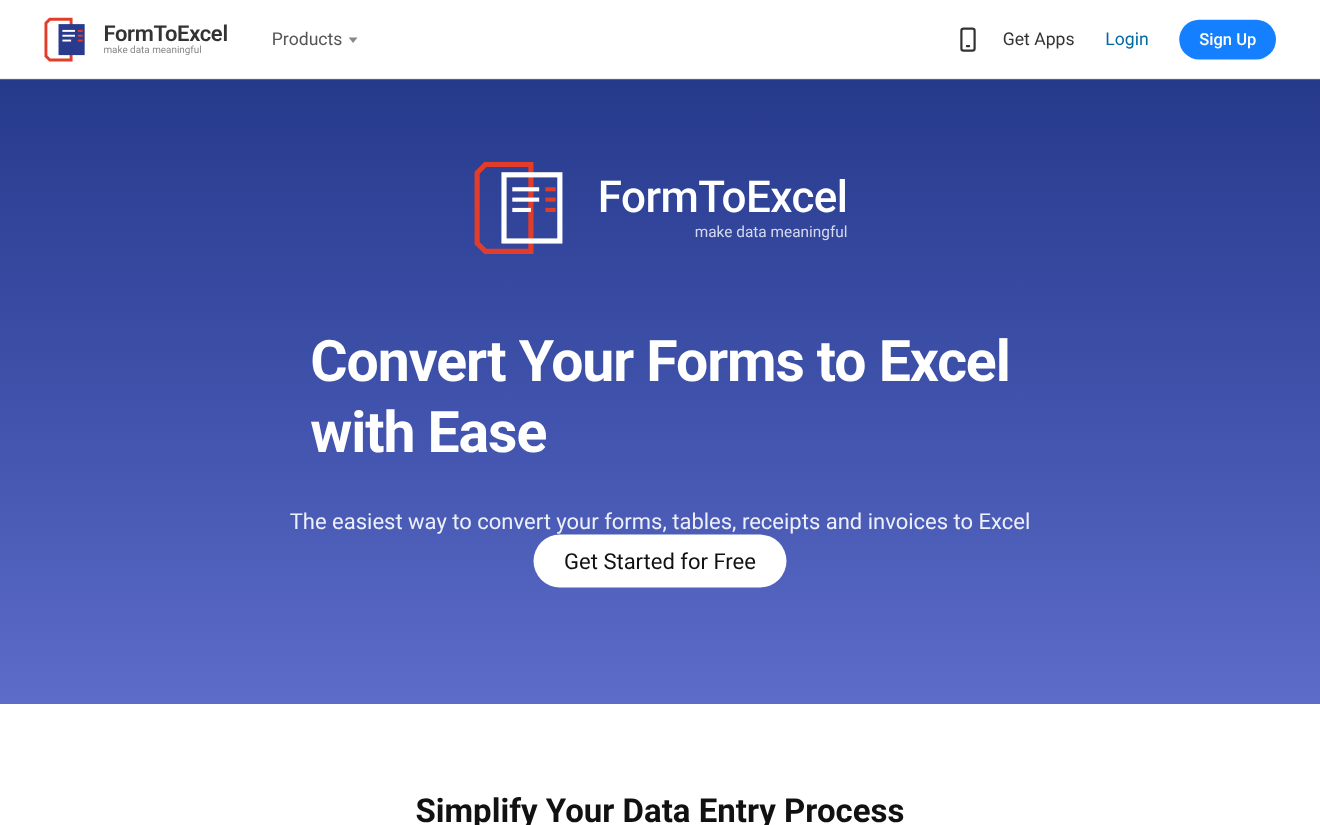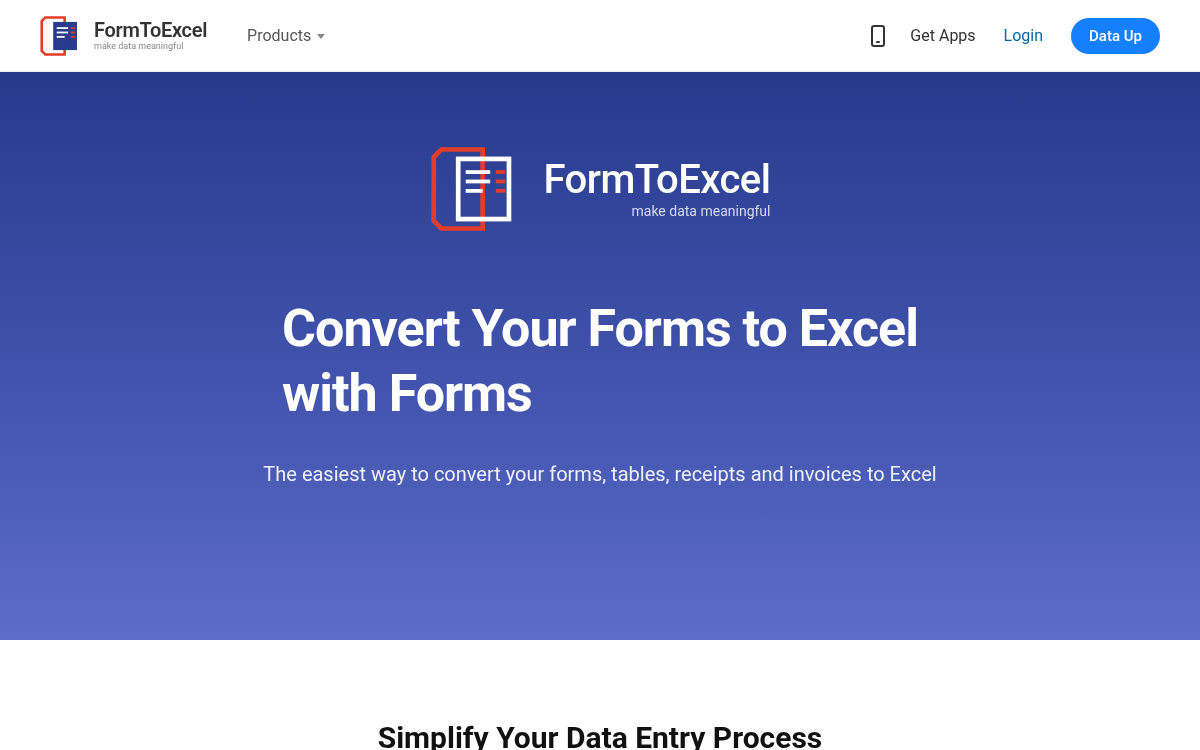--- a/index.html
+++ b/index.html
@@ -174,21 +174,21 @@
 
   <div class="nav-right">
     <a class="get-apps">
       <span class="phone-icon"></span>
       <span>Get Apps</span>
     </a>
     <a class="login-link">
       <span>Login</span>
     </a>
     <a class="signup-btn">
-      <span>Data Up</span>
+      <span>Sign Up</span>
     </a>
   </div>
 </header>
 
 <section class="hero">
   <div class="hero-logo">
     <span class="logo-mark">
       <svg width="94" height="94" viewBox="0 0 100 100">
         <polygon points="12,8 56,8 56,92 12,92 4,84 4,16" fill="none" stroke="#e23c2a" stroke-width="5"></polygon>
         <rect x="30" y="18" width="54" height="64" fill="none" stroke="#fff" stroke-width="5"></rect>
@@ -201,22 +201,25 @@
       </svg>
     </span>
     <span class="hero-logo-text">
       <span class="hero-logo-name">FormToExcel</span>
       <span class="hero-logo-tag">make data meaningful</span>
     </span>
   </div>
 
   <h1 class="hero-title">
     <span>Convert Your Forms to Excel</span><br>
-    <span>with Forms</span>
+    <span>with Ease</span>
   </h1>
 
   <p class="hero-sub">The easiest way to convert your forms, tables, receipts and invoices to Excel</p>
 
+  <a class="cta-btn">
+    <span>Get Started for Free</span>
+  </a>
 </section>
 
 <section class="section2">
   <h2 class="section2-title">Simplify Your Data Entry Process</h2>
 </section>
 
 </body></html>

